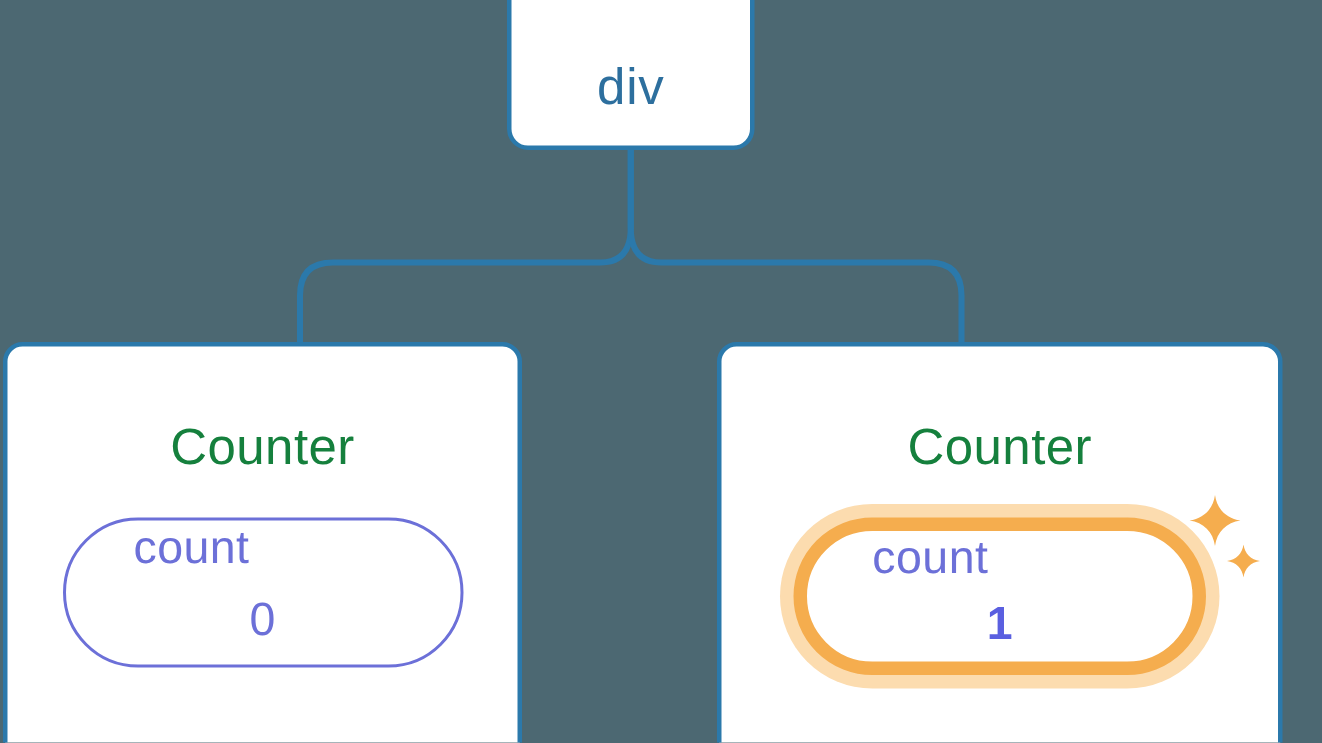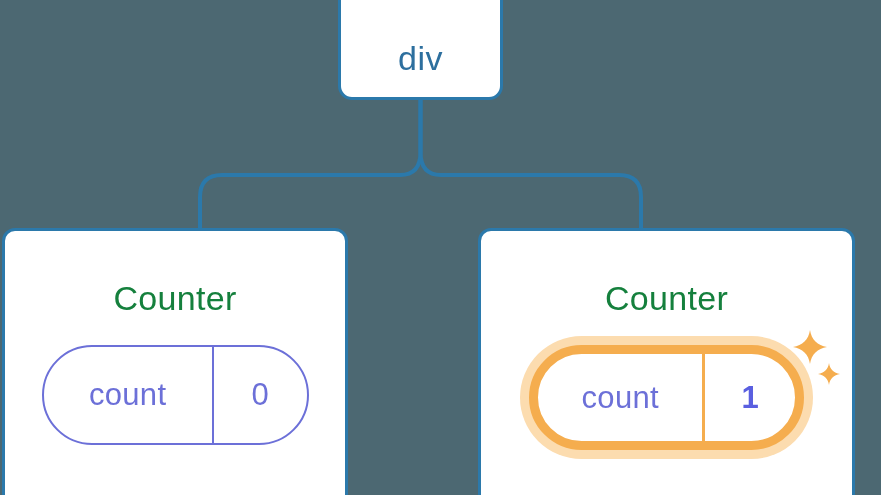--- a/index.html
+++ b/index.html
@@ -89,20 +89,21 @@
     justify-content: center;
     margin-top: 27px;
   }
 
   .pill {
     position: relative;
     display: flex;
     align-items: stretch;
     box-sizing: border-box;
     background: #ffffff;
+    flex-direction: column;
   }
 
   .pill-plain {
     width: 267px;
     height: 100px;
     border: 2px solid #6c70d8;
     border-radius: 50px;
   }
   .pill-plain .pill-key,
   .pill-plain .pill-val {

